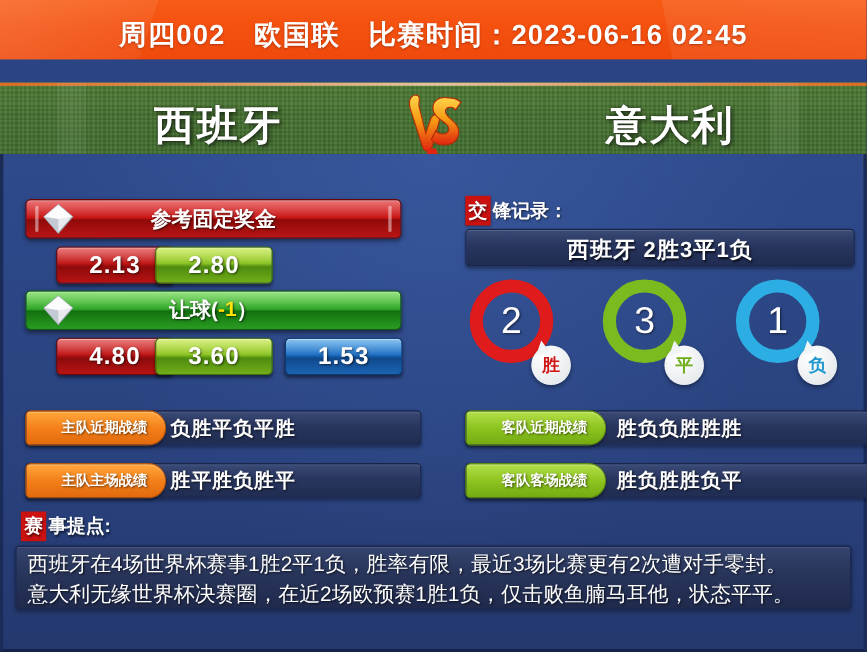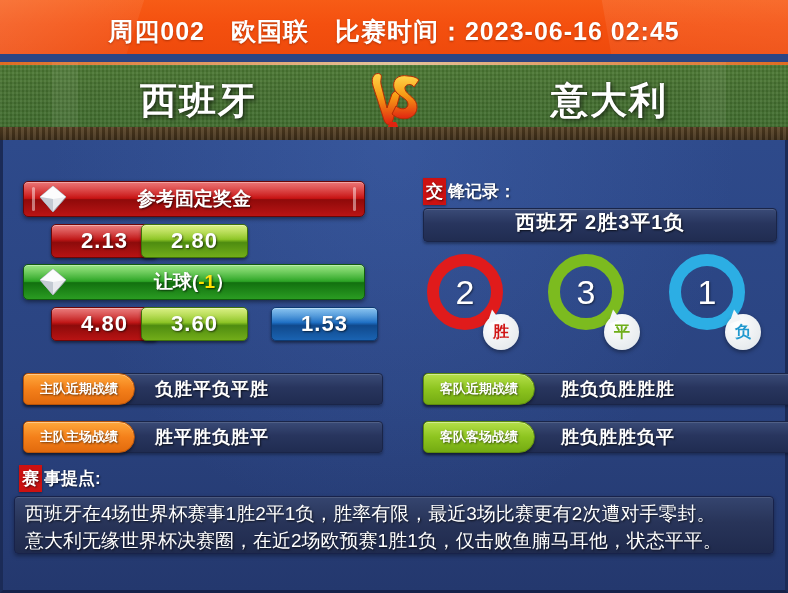--- a/index.html
+++ b/index.html
@@ -33,21 +33,21 @@
   .header-text{
     position:relative;z-index:3;width:100%;height:62px;
     display:flex;align-items:center;justify-content:center;
     color:#ffffff;font-size:25px;font-weight:bold;letter-spacing:1px;
     text-shadow:0 1px 2px rgba(120,30,0,.55);
     white-space:pre;
   }
 
   
   .pitch{
-    position:absolute;left:0;top:62px;width:788px;height:78px;
+    position:absolute;left:0;top:75px;width:788px;height:78px;
     background:
       repeating-linear-gradient(90deg,rgba(255,255,255,.05) 0 2px,rgba(0,0,0,.04) 2px 4px),
       repeating-linear-gradient(0deg,rgba(0,0,0,.06) 0 2px,rgba(255,255,255,.03) 2px 4px),
       linear-gradient(180deg,#4c7a33 0%,#457030 40%,#3d6a2c 100%);
     overflow:hidden;
   }
   .pitch .stripe{
     position:absolute;top:0;height:100%;width:26px;
     background:rgba(255,255,255,.055);
   }
@@ -148,21 +148,21 @@
     background:#cc1111;padding:2px 3px;margin-right:2px;
     box-shadow:0 1px 2px rgba(0,0,0,.4);
   }
 
   
   .vbar{
     position:absolute;height:32px;border-radius:4px;
     background:linear-gradient(180deg,#3a4b77 0%,#28355e 45%,#202c51 100%);
     border:1px solid #1a2548;
     box-shadow:inset 0 1px 0 rgba(255,255,255,.14),0 2px 3px rgba(0,0,0,.35);
-    display:flex;align-items:flex-start;justify-content:center;
+    display:flex;align-items:flex-end;justify-content:center;
     color:#ffffff;font-size:20px;font-weight:bold;letter-spacing:1px;
     text-shadow:1px 1px 2px rgba(0,0,0,.7);
   }
 
   
   .circle-wrap{position:absolute;width:86px;height:86px;}
   .ring{
     width:76px;height:76px;border-radius:50%;
     box-sizing:border-box;
     display:flex;align-items:center;justify-content:center;
@@ -192,21 +192,21 @@
 
   
   .form-row{position:absolute;height:30px;}
   .form-tag{
     position:absolute;left:0;top:0;width:110px;height:30px;
     border-radius:5px 16px 16px 5px;
     display:flex;align-items:center;justify-content:center;
     font-size:13px;font-weight:bold;color:#ffffff;
     text-shadow:1px 1px 2px rgba(0,0,0,.55);
     box-shadow:inset 0 1px 0 rgba(255,255,255,.4),0 2px 3px rgba(0,0,0,.4);
-    z-index:2;letter-spacing:0px;
+    z-index:2;letter-spacing:0px;padding-left:16px;
   }
   .form-tag.orange{background:linear-gradient(180deg,#ffa83c 0%,#f4801a 50%,#e26a0d 100%);border:1px solid #b95408;}
   .form-tag.lime{background:linear-gradient(180deg,#b5e04a 0%,#8dc41f 50%,#74ab12 100%);border:1px solid #5e8c0c;}
   .form-val{
     position:absolute;left:0;top:0;height:30px;width:100%;
     border-radius:4px;
     background:linear-gradient(180deg,#3a4b77 0%,#28355e 45%,#202c51 100%);
     border:1px solid #1a2548;
     box-shadow:inset 0 1px 0 rgba(255,255,255,.12),0 2px 3px rgba(0,0,0,.3);
     display:flex;align-items:center;justify-content:center;
@@ -295,21 +295,21 @@
     </div>
 
     <div class="odd c-red" style="left:20px;top:167px;">
         <span class="sheen"></span>
         <span>4.80</span>
       </div>
     <div class="odd c-green" style="left:138px;top:167px;">
         <span class="sheen"></span>
         <span>3.60</span>
       </div>
-    <div class="odd c-blue" style="left:268px;top:167px;">
+    <div class="odd c-blue" style="left:256px;top:167px;">
         <span class="sheen"></span>
         <span>1.53</span>
       </div>
 
     <div class="sec-label" style="left:420px;top:38px;">
       <span class="hl">交</span>
         <span>锋记录：</span>
     </div>
 
     <div class="vbar" style="left:420px;top:68px;width:352px;">

